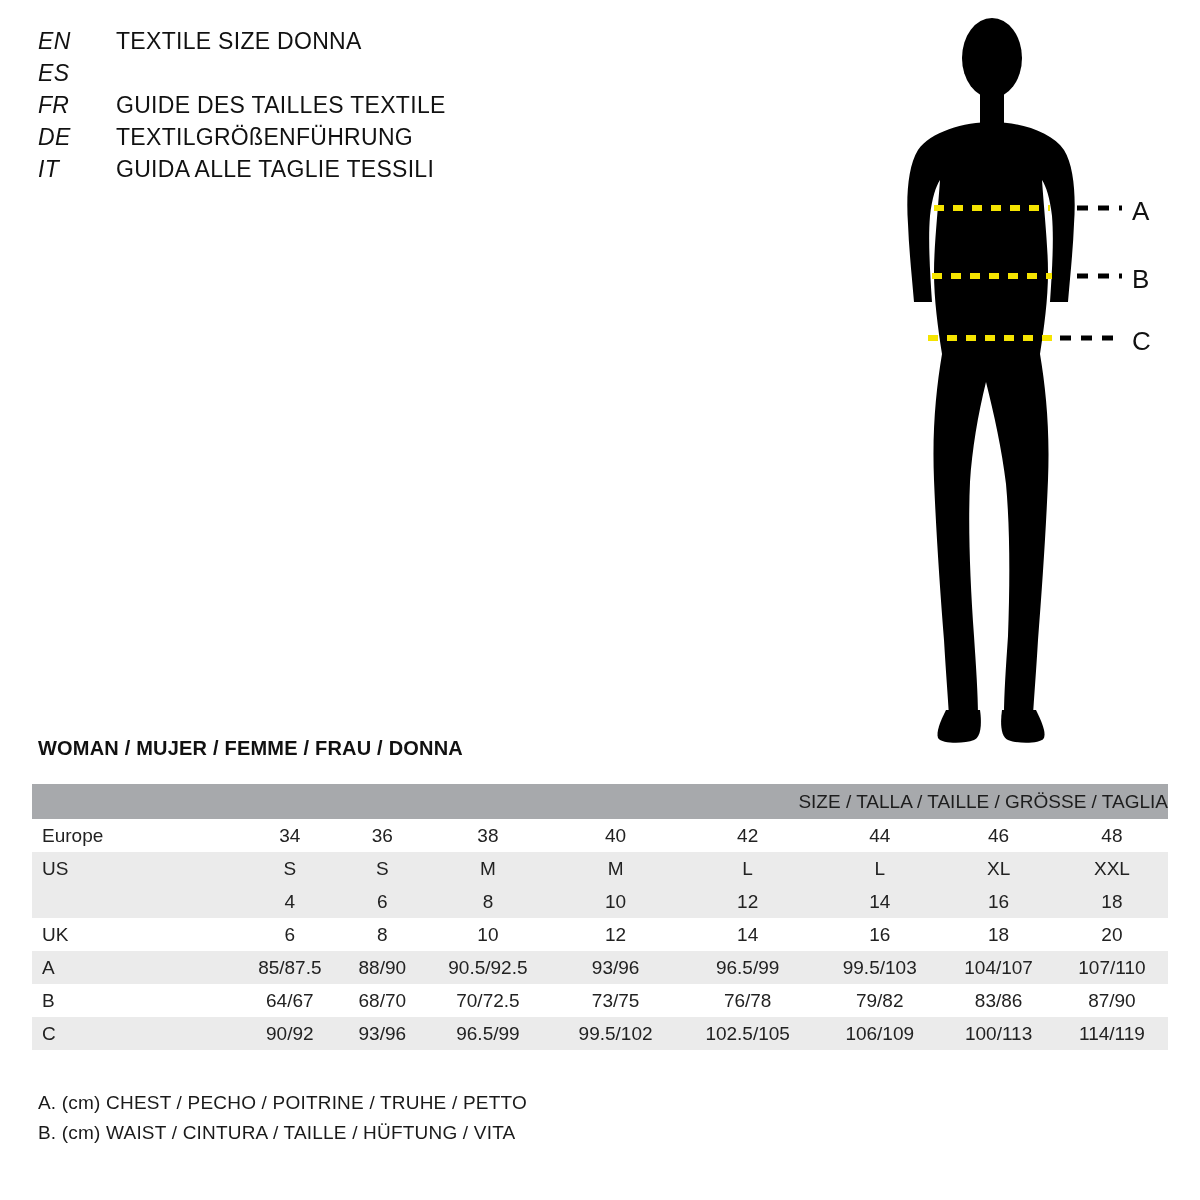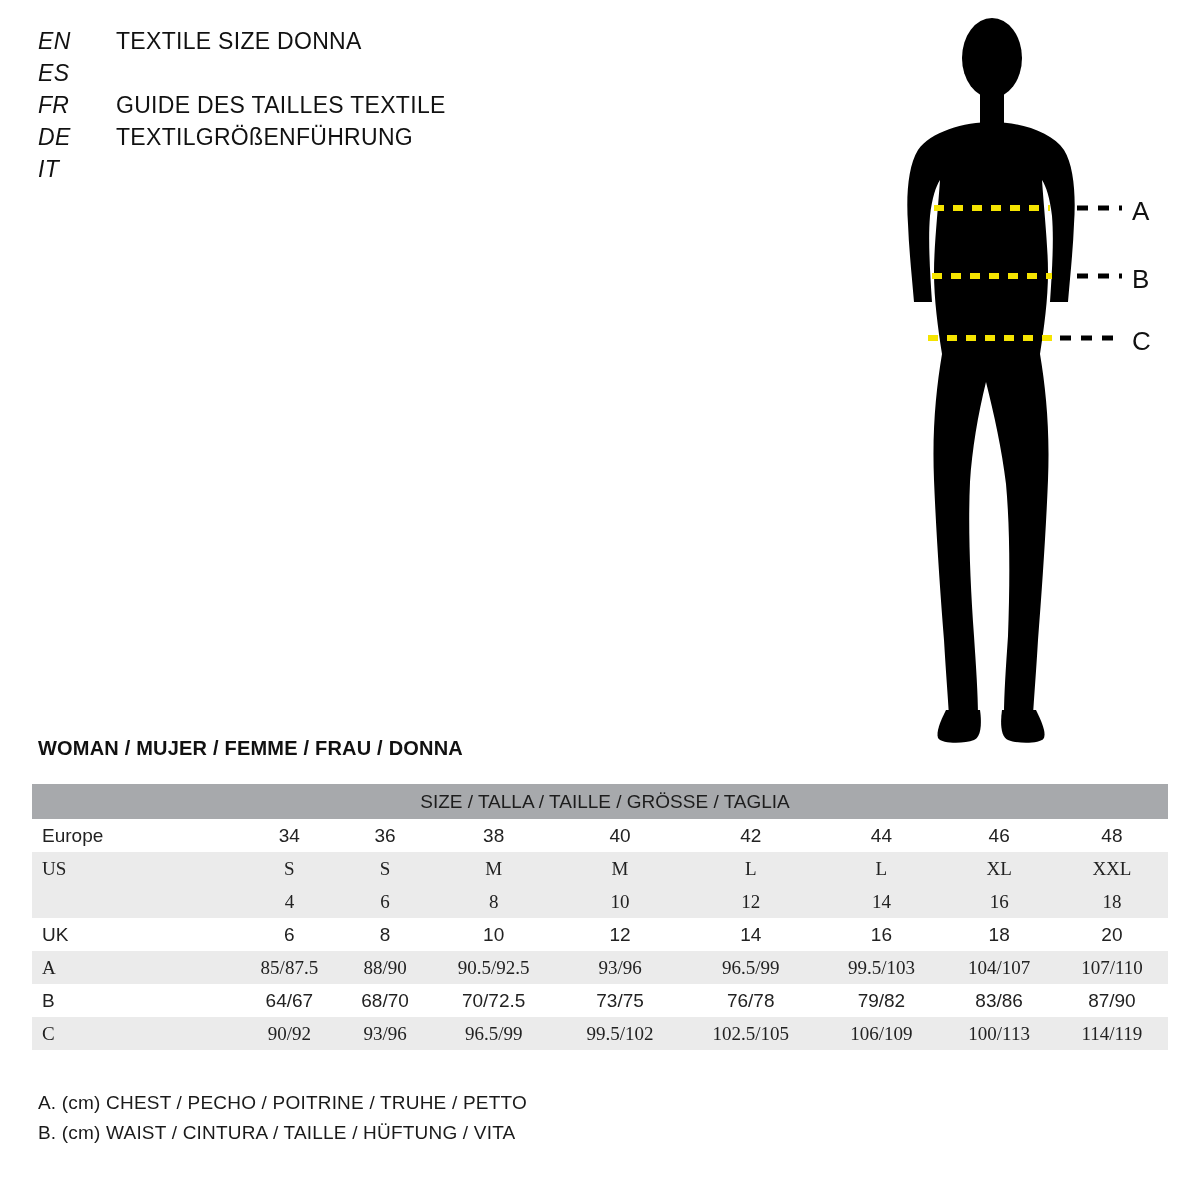--- a/index.html
+++ b/index.html
@@ -80,29 +80,28 @@
     text-align: center;
     vertical-align: middle;
   }
   .size-table .rowhead {
     text-align: left;
     padding-left: 10px;
     width: 195px;
   }
   .size-table tr.head td {
     background: #a7a9ac;
-    text-align: center;
+    text-align: right;
     padding-left: 10px;
     font-size: 19px;
     color: #1d1d1d;
     height: 35px;
   }
   .size-table tr.shade td {
     background: #ebebeb;
-    font-family: Liberation Serif, serif;
   }
   .size-table tr.plain td {
     background: #ffffff;
   }
 
   
   .footnotes {
     position: absolute;
     left: 38px;
     top: 1088px;
@@ -129,20 +128,21 @@
   <div class="lang-row">
     <span class="lang-code">FR</span>
     <span class="lang-title">GUIDE DES TAILLES TEXTILE</span>
   </div>
   <div class="lang-row">
     <span class="lang-code">DE</span>
     <span class="lang-title">TEXTILGRÖßENFÜHRUNG</span>
   </div>
   <div class="lang-row">
     <span class="lang-code">IT</span>
+    <span class="lang-title">GUIDA ALLE TAGLIE TESSILI</span>
   </div>
 </div>
 
 <div class="figure-wrap">
   <svg width="320" height="740" viewBox="0 0 320 740" xmlns="http://www.w3.org/2000/svg">
     <g fill="#000000">
 
       <ellipse cx="132" cy="48" rx="30" ry="40"></ellipse>
 
       <rect x="120" y="80" width="24" height="40"></rect>

